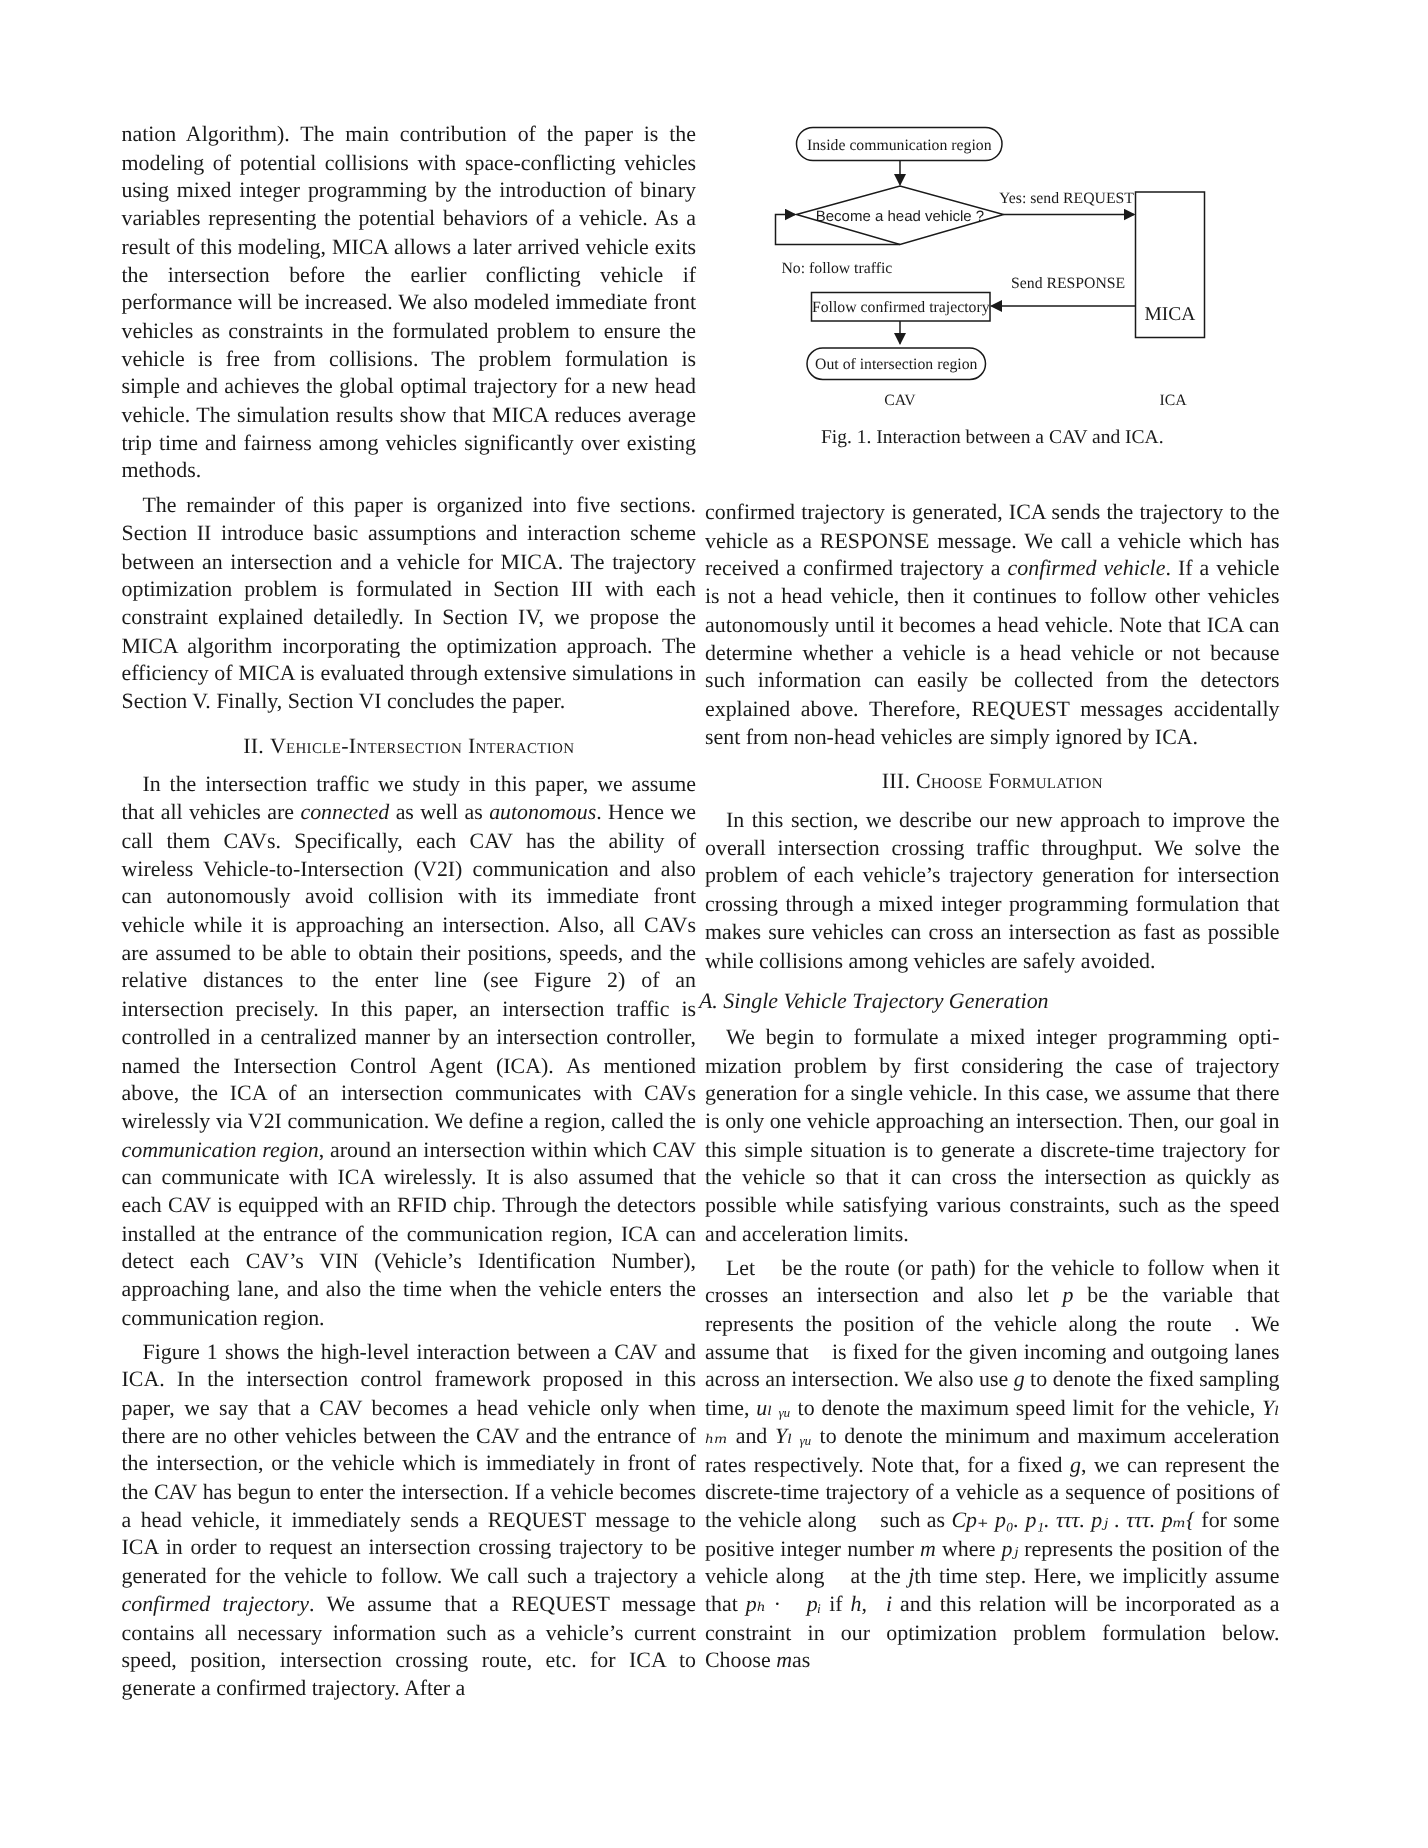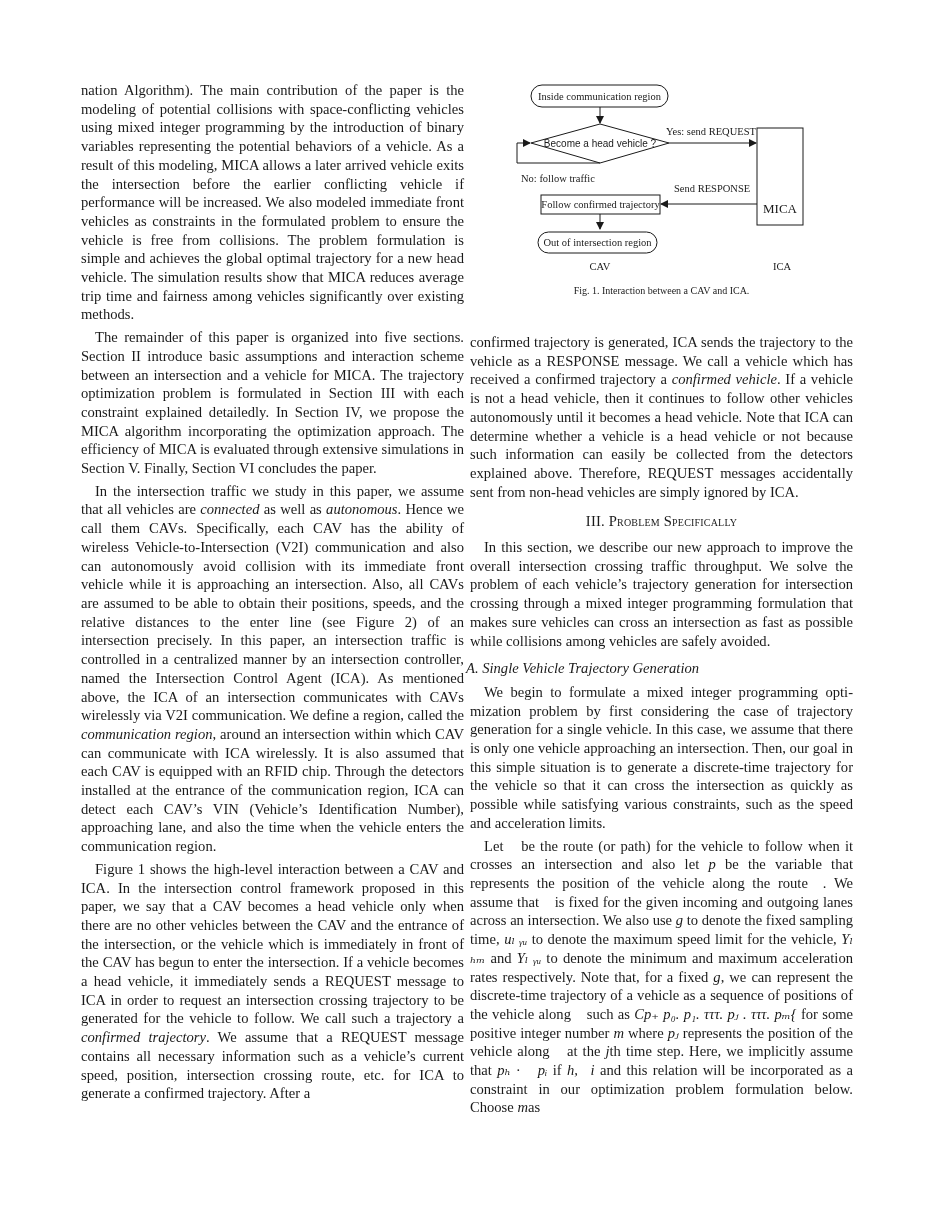--- a/index.html
+++ b/index.html
@@ -20,32 +20,36 @@
       text-align: center; margin: 11px 0 7px 0; font-size: 14.6px; letter-spacing: 0.2px;
     }
     .section-heading .sc { font-variant: small-caps; }
     .subsection-heading { font-style: italic; margin: 9px 0 5px 0; }
     em { font-style: italic; }
     .math { font-style: italic; }
 
     
     .figure { position: relative; height: 248px; margin-bottom: 8px; }
     .figure svg { position: absolute; left: 45px; top: 0; }
-    .fig-caption { position: absolute; top: 205px; left: 0; width: 391px; text-align: center; font-size: 10px; }
+    .fig-caption { position: absolute; top: 205px; left: 0; width: 391px; text-align: center; font-size: 13px; }
     .svg-text { font-family: "Liberation Serif", serif; font-size: 10.5px; fill: #1a1a1a; }
     .svg-text-sans { font-family: "Liberation Sans", sans-serif; font-size: 10px; fill: #1a1a1a; }
     .svg-text-big { font-family: "Liberation Serif", serif; font-size: 13px; fill: #1a1a1a; }
   </style>
 </head>
 <body>
 
 <div class="col left">
   <p class="para noindent">nation Algorithm). The main contribution of the paper is the modeling of potential collisions with space-conflicting vehicles using mixed integer programming by the introduction of binary variables representing the potential behaviors of a vehicle. As a result of this modeling, MICA allows a later arrived vehicle exits the intersection before the earlier conflicting vehicle if performance will be increased. We also modeled immediate front vehicles as constraints in the formulated problem to ensure the vehicle is free from collisions. The problem formulation is simple and achieves the global optimal trajectory for a new head vehicle. The simulation results show that MICA reduces average trip time and fairness among vehicles significantly over existing methods.</p>
   <p class="para">The remainder of this paper is organized into five sections. Section II introduce basic assumptions and interaction scheme between an intersection and a vehicle for MICA. The trajectory optimization problem is formulated in Section III with each constraint explained detailedly. In Section IV, we propose the MICA algorithm incorporating the optimization approach. The efficiency of MICA is evaluated through extensive simulations in Section V. Finally, Section VI concludes the paper.</p>
 
+  <div class="section-heading">
+    <span>II.</span>
+    <span class="sc">Vehicle-Intersection Interaction</span>
+  </div>
 
   <p class="para"><span>In the intersection traffic we study in this paper, we assume that all vehicles are </span><em>connected</em><span> as well as </span><em>autonomous</em><span>. Hence we call them CAVs. Specifically, each CAV has the ability of wireless Vehicle-to-Intersection (V2I) communication and also can autonomously avoid collision with its immediate front vehicle while it is approaching an intersection. Also, all CAVs are assumed to be able to obtain their positions, speeds, and the relative distances to the enter line (see Figure 2) of an intersection precisely. In this paper, an intersection traffic is controlled in a centralized manner by an intersection controller, named the Intersection Control Agent (ICA). As mentioned above, the ICA of an intersection communicates with CAVs wirelessly via V2I communication. We define a region, called the </span><em>communication region</em><span>, around an in­tersection within which CAV can communicate with ICA wirelessly. It is also assumed that each CAV is equipped with an RFID chip. Through the detectors installed at the entrance of the communication region, ICA can detect each CAV’s VIN (Vehicle’s Identification Number), approaching lane, and also the time when the vehicle enters the communication region.</span></p>
 
   <p class="para"><span>Figure 1 shows the high-level interaction between a CAV and ICA. In the intersection control framework proposed in this paper, we say that a CAV becomes a head vehicle only when there are no other vehicles between the CAV and the entrance of the intersection, or the vehicle which is immedi­ately in front of the CAV has begun to enter the intersection. If a vehicle becomes a head vehicle, it immediately sends a REQUEST message to ICA in order to request an intersection crossing trajectory to be generated for the vehicle to follow. We call such a trajectory a </span><em>confirmed trajectory</em><span>. We assume that a REQUEST message contains all necessary information such as a vehicle’s current speed, position, intersection crossing route, etc. for ICA to generate a confirmed trajectory. After a</span></p>
 </div>
 
 <div class="col right">
   <div class="figure">
     <svg width="300" height="200" viewBox="0 0 300 200">
       <defs>
@@ -85,21 +89,21 @@
       <text class="svg-text" x="89" y="193" text-anchor="middle" font-size="9.8">CAV</text>
       <text class="svg-text" x="271" y="193" text-anchor="middle" font-size="9.8">ICA</text>
     </svg>
     <div class="fig-caption">Fig. 1.  Interaction between a CAV and ICA.</div>
   </div>
 
   <p class="para noindent"><span>confirmed trajectory is generated, ICA sends the trajectory to the vehicle as a RESPONSE message. We call a vehicle which has received a confirmed trajectory a </span><em>confirmed vehicle</em><span>. If a vehicle is not a head vehicle, then it continues to follow other vehicles autonomously until it becomes a head vehicle. Note that ICA can determine whether a vehicle is a head vehicle or not because such information can easily be collected from the detectors explained above. Therefore, REQUEST messages accidentally sent from non-head vehicles are simply ignored by ICA.</span></p>
 
   <div class="section-heading">
     <span>III.</span>
-    <span class="sc">Problem Specifically</span>
+    <span class="sc">Choose Formulation</span>
   </div>
 
   <p class="para">In this section, we describe our new approach to improve the overall intersection crossing traffic throughput. We solve the problem of each vehicle’s trajectory generation for intersection crossing through a mixed integer programming formulation that makes sure vehicles can cross an intersection as fast as possible while collisions among vehicles are safely avoided.</p>
 
   <div class="subsection-heading">A.  Single Vehicle Trajectory Generation</div>
 
   <p class="para">We begin to formulate a mixed integer programming opti­mization problem by first considering the case of trajectory generation for a single vehicle. In this case, we assume that there is only one vehicle approaching an intersection. Then, our goal in this simple situation is to generate a discrete-time trajectory for the vehicle so that it can cross the intersection as quickly as possible while satisfying various constraints, such as the speed and acceleration limits.</p>
 
   <p class="para"><span>Let   be the route (or path) for the vehicle to follow when it crosses an intersection and also let </span><span class="math">p</span><span> be the variable that represents the position of the vehicle along the route  . We assume that   is fixed for the given incoming and outgoing lanes across an intersection. We also use </span><span class="math">g</span><span> to denote the fixed sampling time, </span><span class="math">uₗ ᵧᵤ</span><span> to denote the maximum speed limit for the vehicle, </span><span class="math">Yₗ ₕₘ</span><span> and </span><span class="math">Yₗ ᵧᵤ</span><span> to denote the minimum and maximum acceleration rates respectively. Note that, for a fixed </span><span class="math">g</span><span>, we can represent the discrete-time trajectory of a vehicle as a sequence of positions of the vehicle along   such as </span><span class="math">Cp₊ p₀. p₁. τττ. pⱼ . τττ. pₘ{</span><span> for some positive integer number </span><span class="math">m</span><span> where </span><span class="math">pⱼ</span><span> represents the position of the vehicle along   at the </span><span class="math">j</span><span>th time step. Here, we implicitly assume that </span><span class="math">pₕ ·   pᵢ</span><span> if </span><span class="math">h,  i</span><span> and this relation will be incorporated as a constraint in our optimization problem formulation below. Choose </span><span class="math">m</span><span>as</span></p>
 </div>

